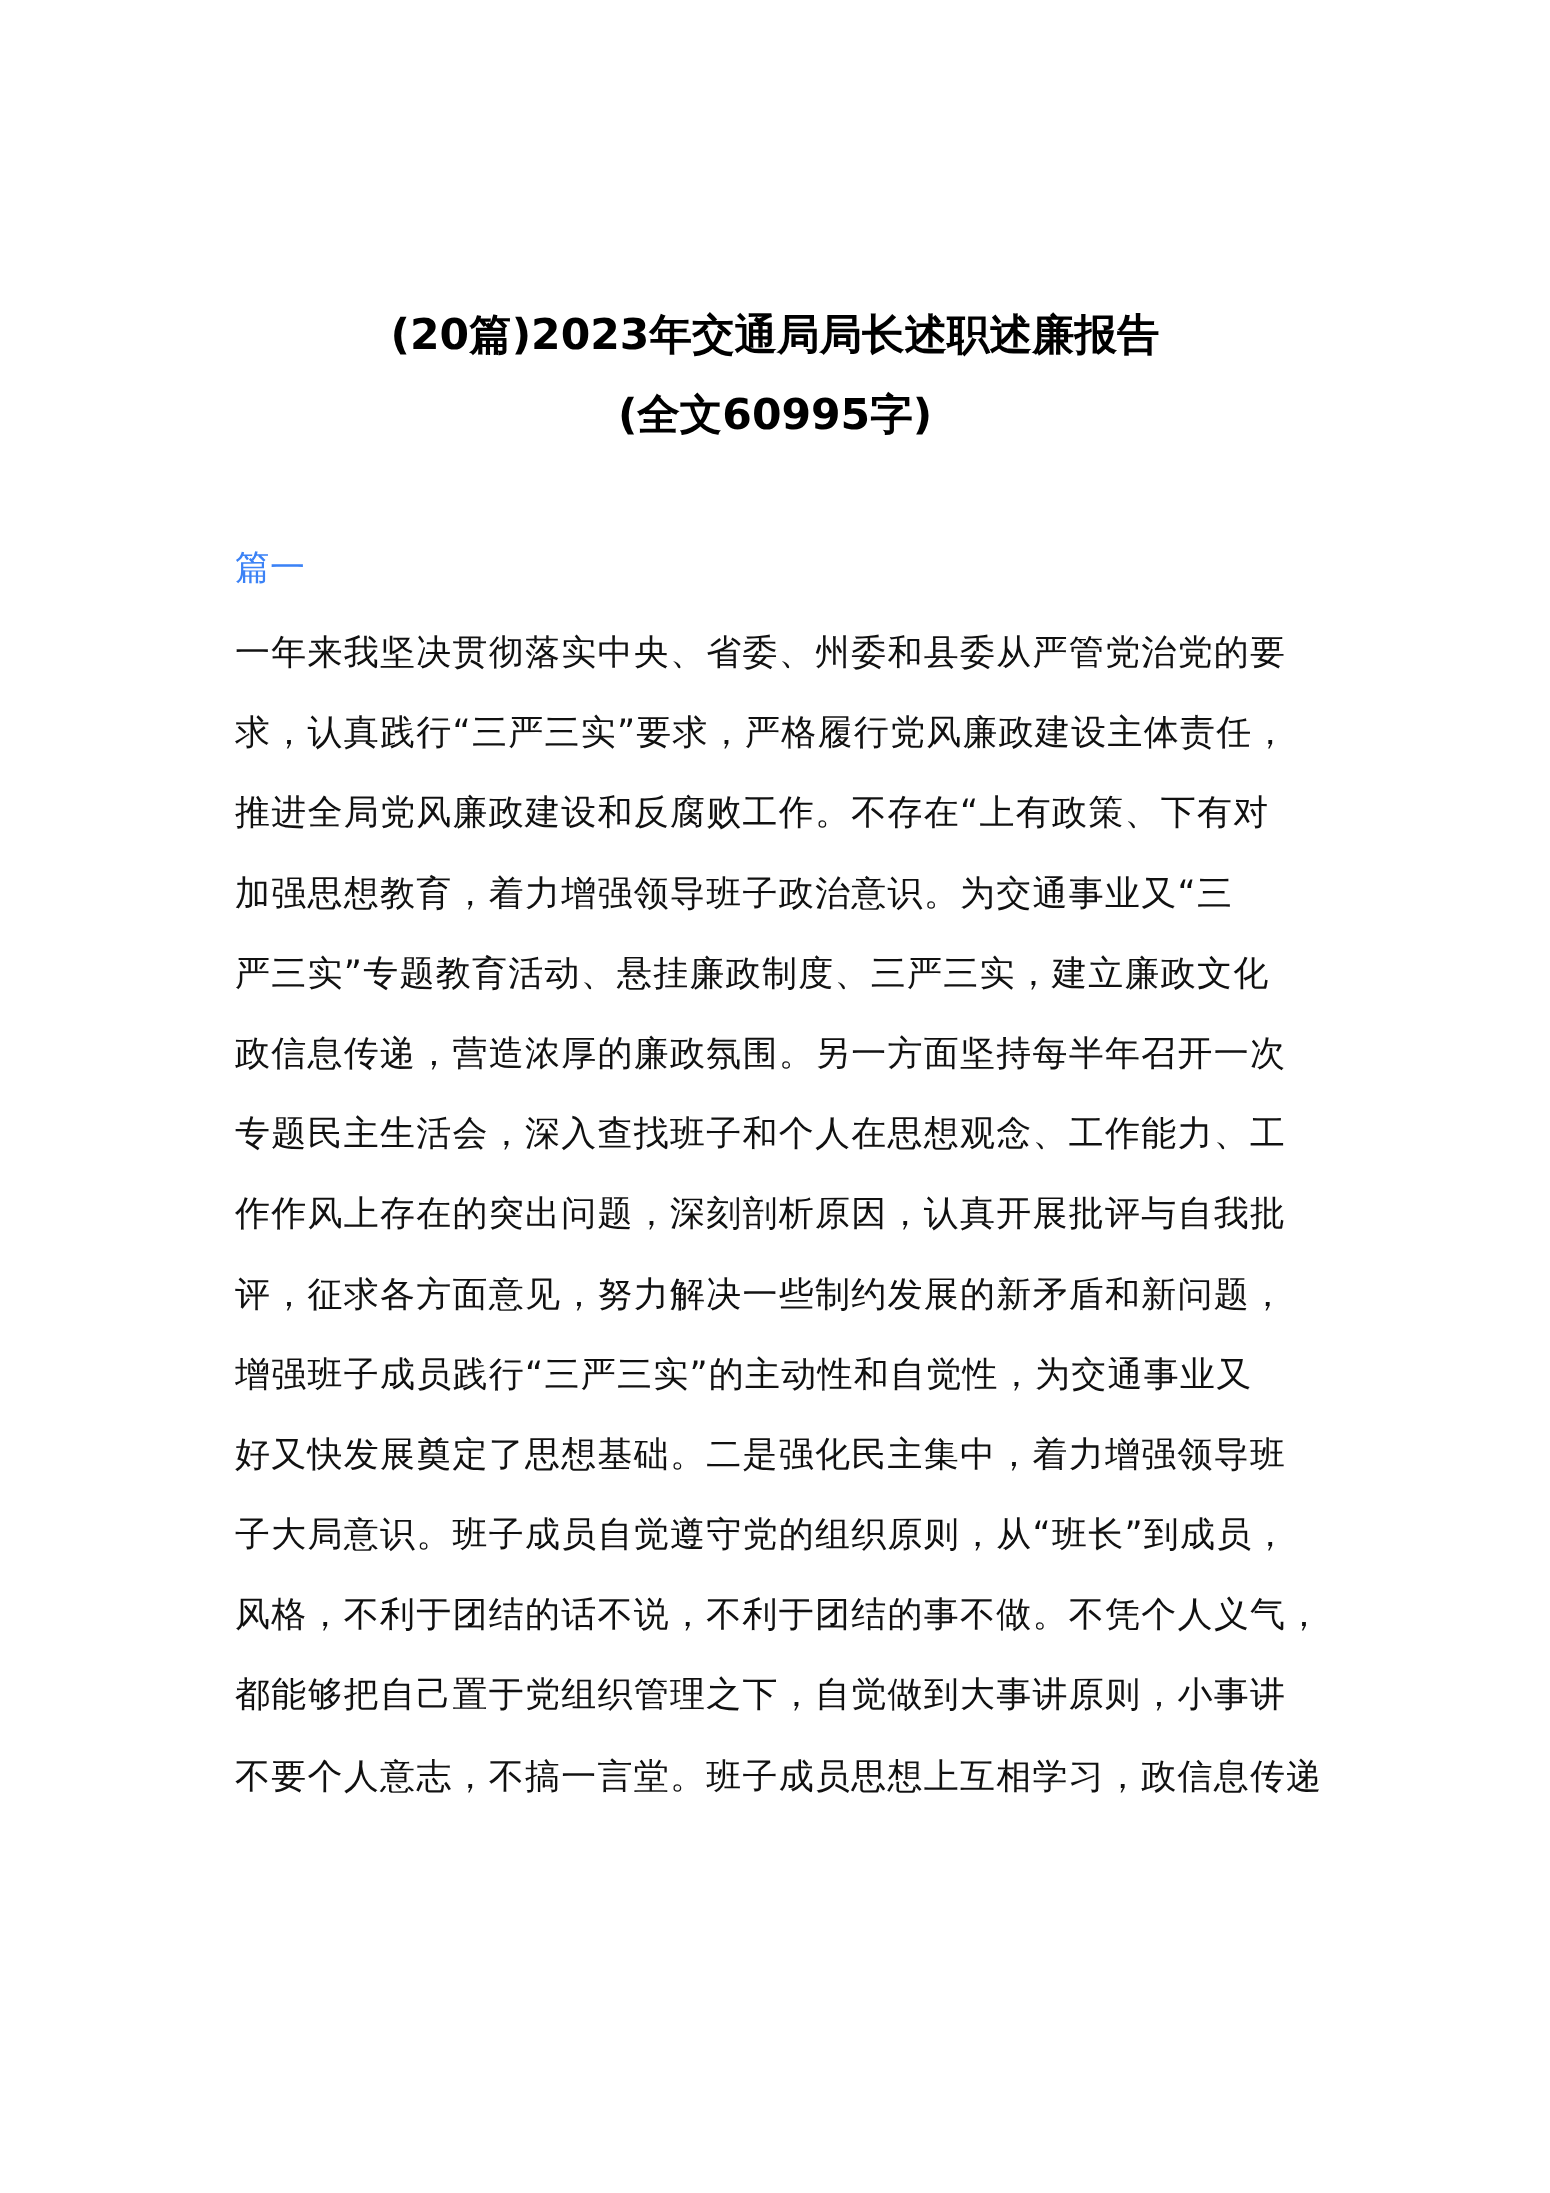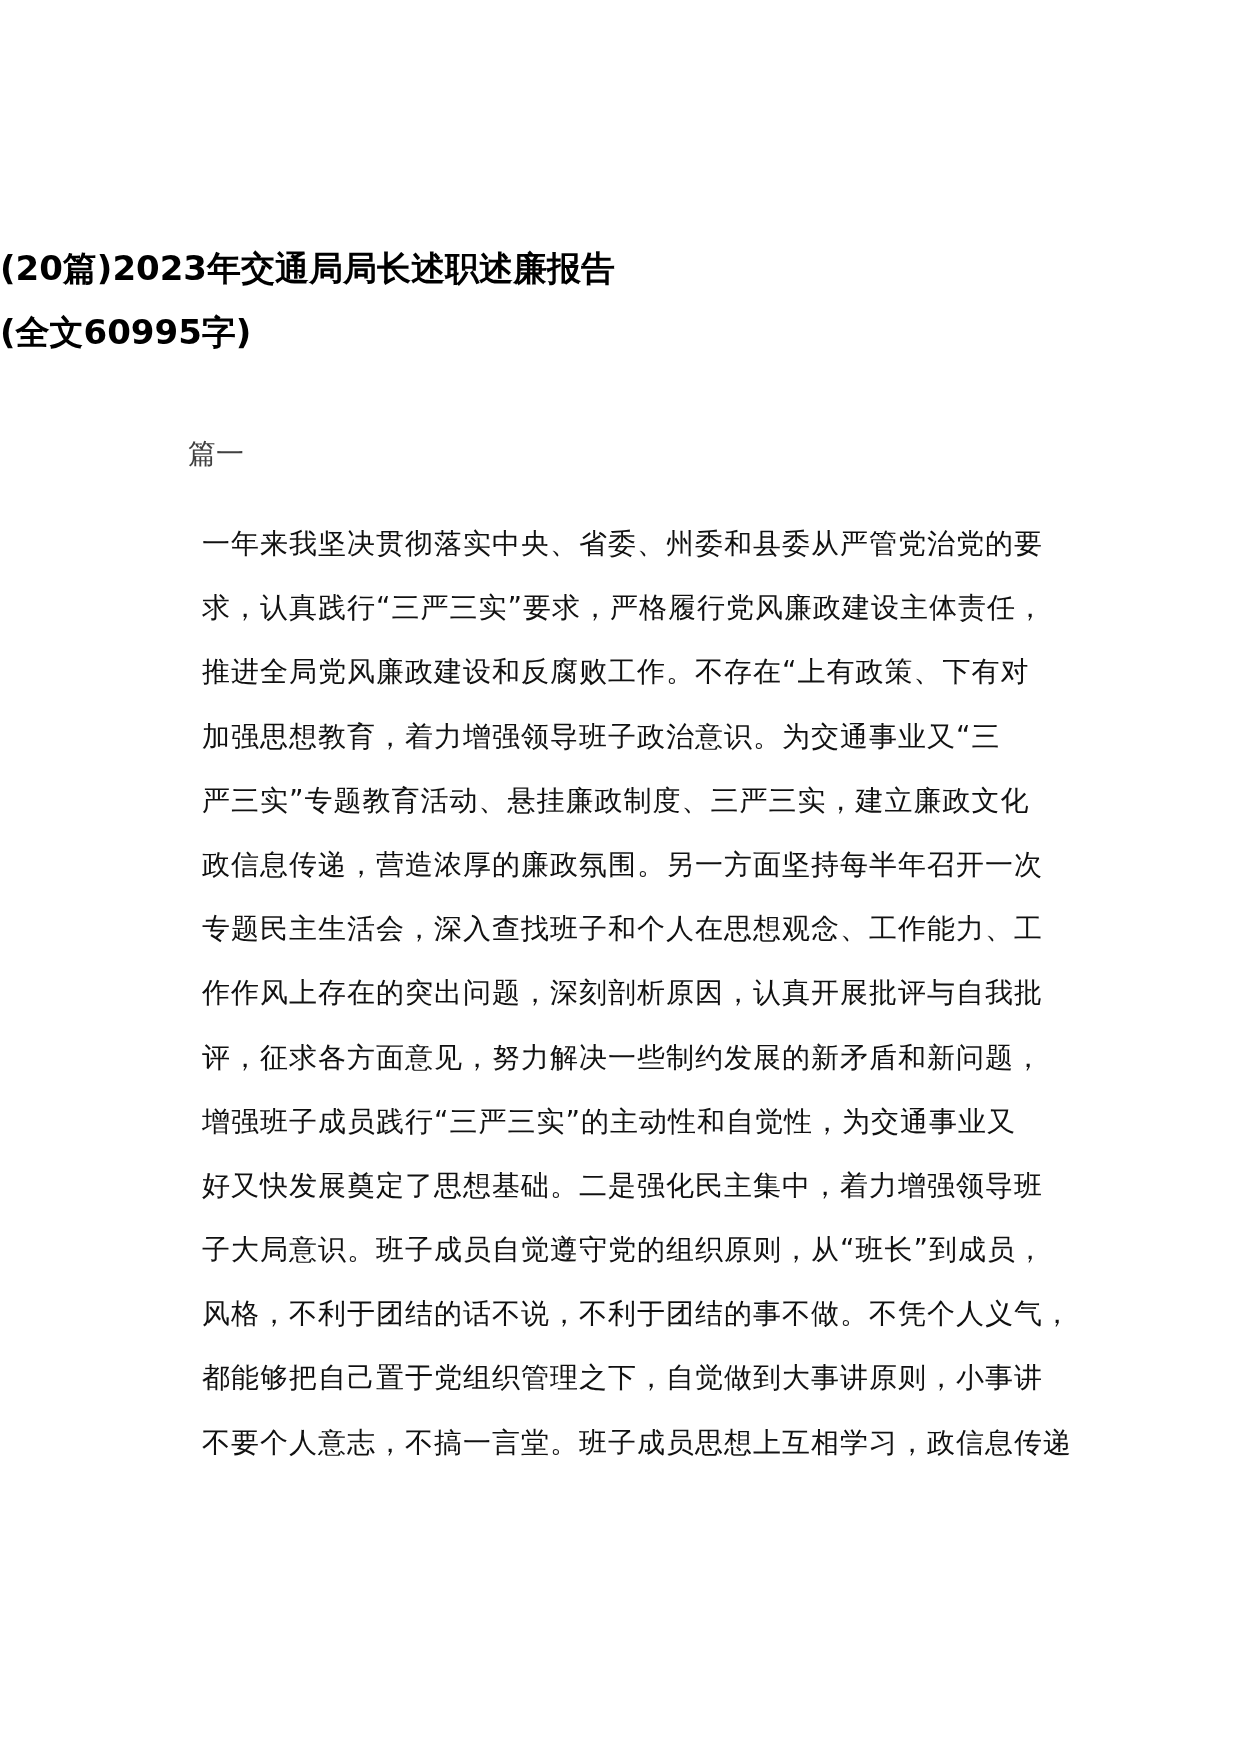--- a/index.html
+++ b/index.html
@@ -20,46 +20,45 @@
     left: 0; top: 0;
     width: 1240px;
     height: 1754px;
     background: #ffffff;
   }
   .title-block {
     position: absolute;
     left: 0;
     width: 1240px;
     top: 236px;
-    text-align: left;
+    text-align: center;
   }
   .title-line {
     font-weight: bold;
     font-size: 34px;
     line-height: 64px;
     height: 64px;
     white-space: nowrap;
     color: #000000;
     letter-spacing: 0px;
   }
   .section-heading {
     position: absolute;
     left: 188px;
     top: 432px;
     font-size: 28px;
     line-height: 44px;
     white-space: nowrap;
-    color: #404040;
+    color: #3b82f6;
   }
   .body-text {
     position: absolute;
     left: 188px;
-    top: 512px;
+    top: 490px;
     width: 900px;
-    margin-left: 14px;
   }
   .body-line {
     font-size: 28px;
     line-height: 64.2px;
     height: 64.2px;
     white-space: nowrap;
     color: #111111;
     letter-spacing: 1px;
   }
 </style>

